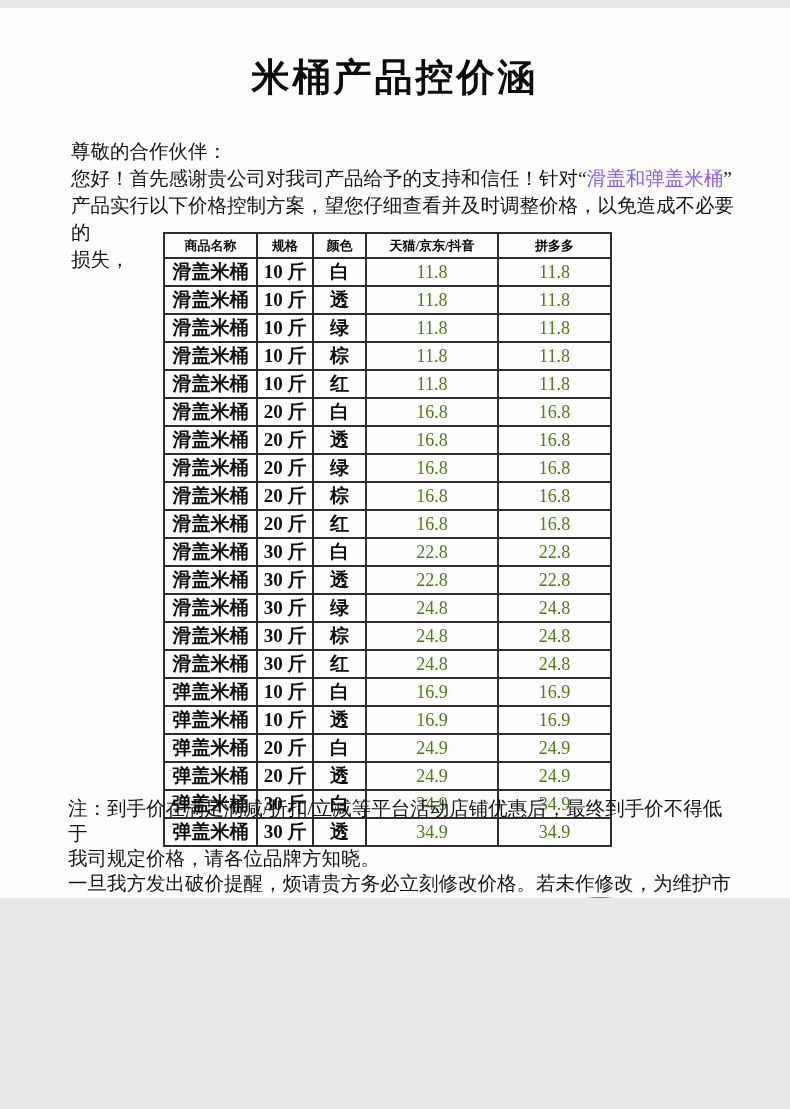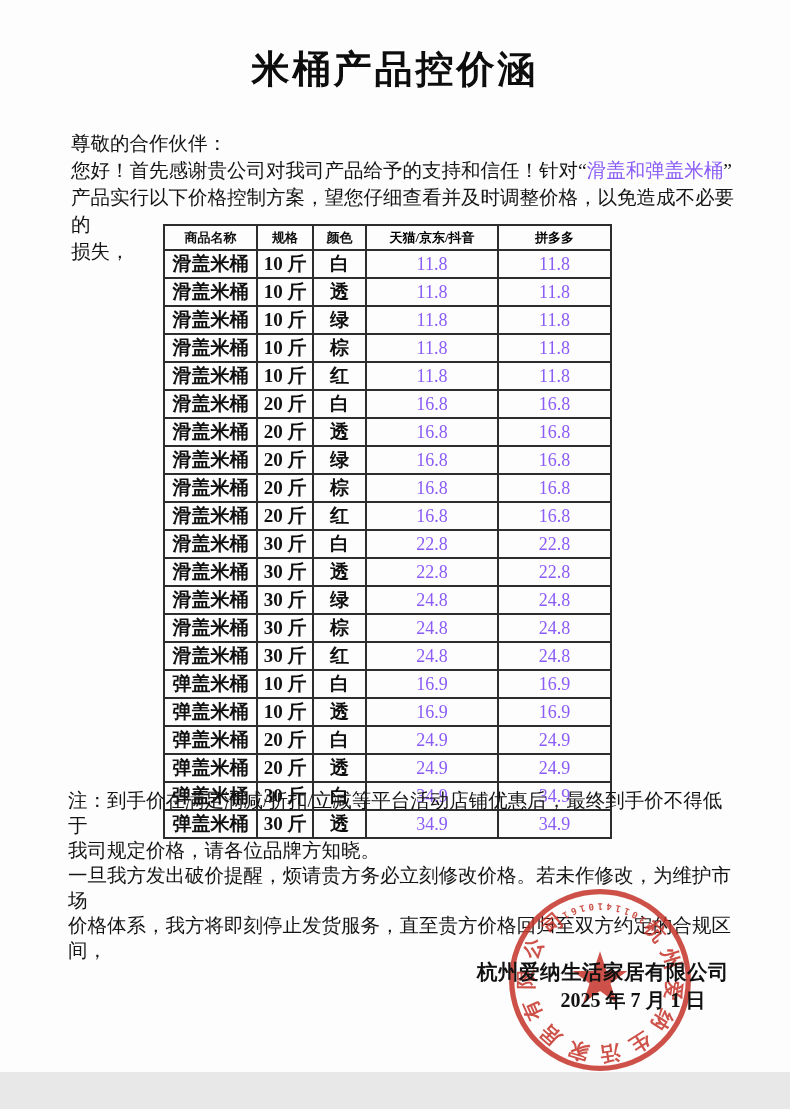--- a/index.html
+++ b/index.html
@@ -1,19 +1,19 @@
 <!DOCTYPE html>
 <html><head>
 <meta charset="utf-8">
 <style>
   html,body { margin:0; padding:0; background:#e8e8e8; }
   .page {
     position:relative;
-    width:790px; height:1072px;
-    margin:0 auto;
+    width:790px; height:890px;
+    margin:8px auto;
     background:#fdfdfd;
     font-family:"Liberation Serif","DejaVu Serif",serif;
     color:#151515;
     overflow:hidden;
   }
   .doc-title {
     position:absolute; top:44px; left:0; width:100%;
     text-align:center; font-size:38px; font-weight:700; letter-spacing:3px;
     color:#0d0d0d;
   }
@@ -28,21 +28,21 @@
   }
   .price-table th, .price-table td {
     border:2px solid #2d2d2d;
     height:23.2px; padding:0 2px;
     text-align:center; vertical-align:middle;
     overflow:hidden; white-space:nowrap;
   }
   .price-table th { font-size:13px; font-weight:700; color:#101010; }
   .price-table th.red-col { color:#000000; }
   .price-table td.black-col { font-size:19px; font-weight:700; color:#101010; }
-  .price-table td.red-col { font-size:18px; font-weight:400; color:#8b5cf6; }
+  .price-table td.red-col { font-size:18px; font-weight:400; color:#4d7c0f; }
   .col-name  { width:93px; }
   .col-spec  { width:56px; }
   .col-color { width:53px; }
   .col-p1    { width:132px; }
   .col-p2    { width:113px; }
   .notes {
     position:absolute; left:68px; top:788px; width:670px;
     font-size:19.5px; line-height:25px; color:#141414;
   }
   .seal {

